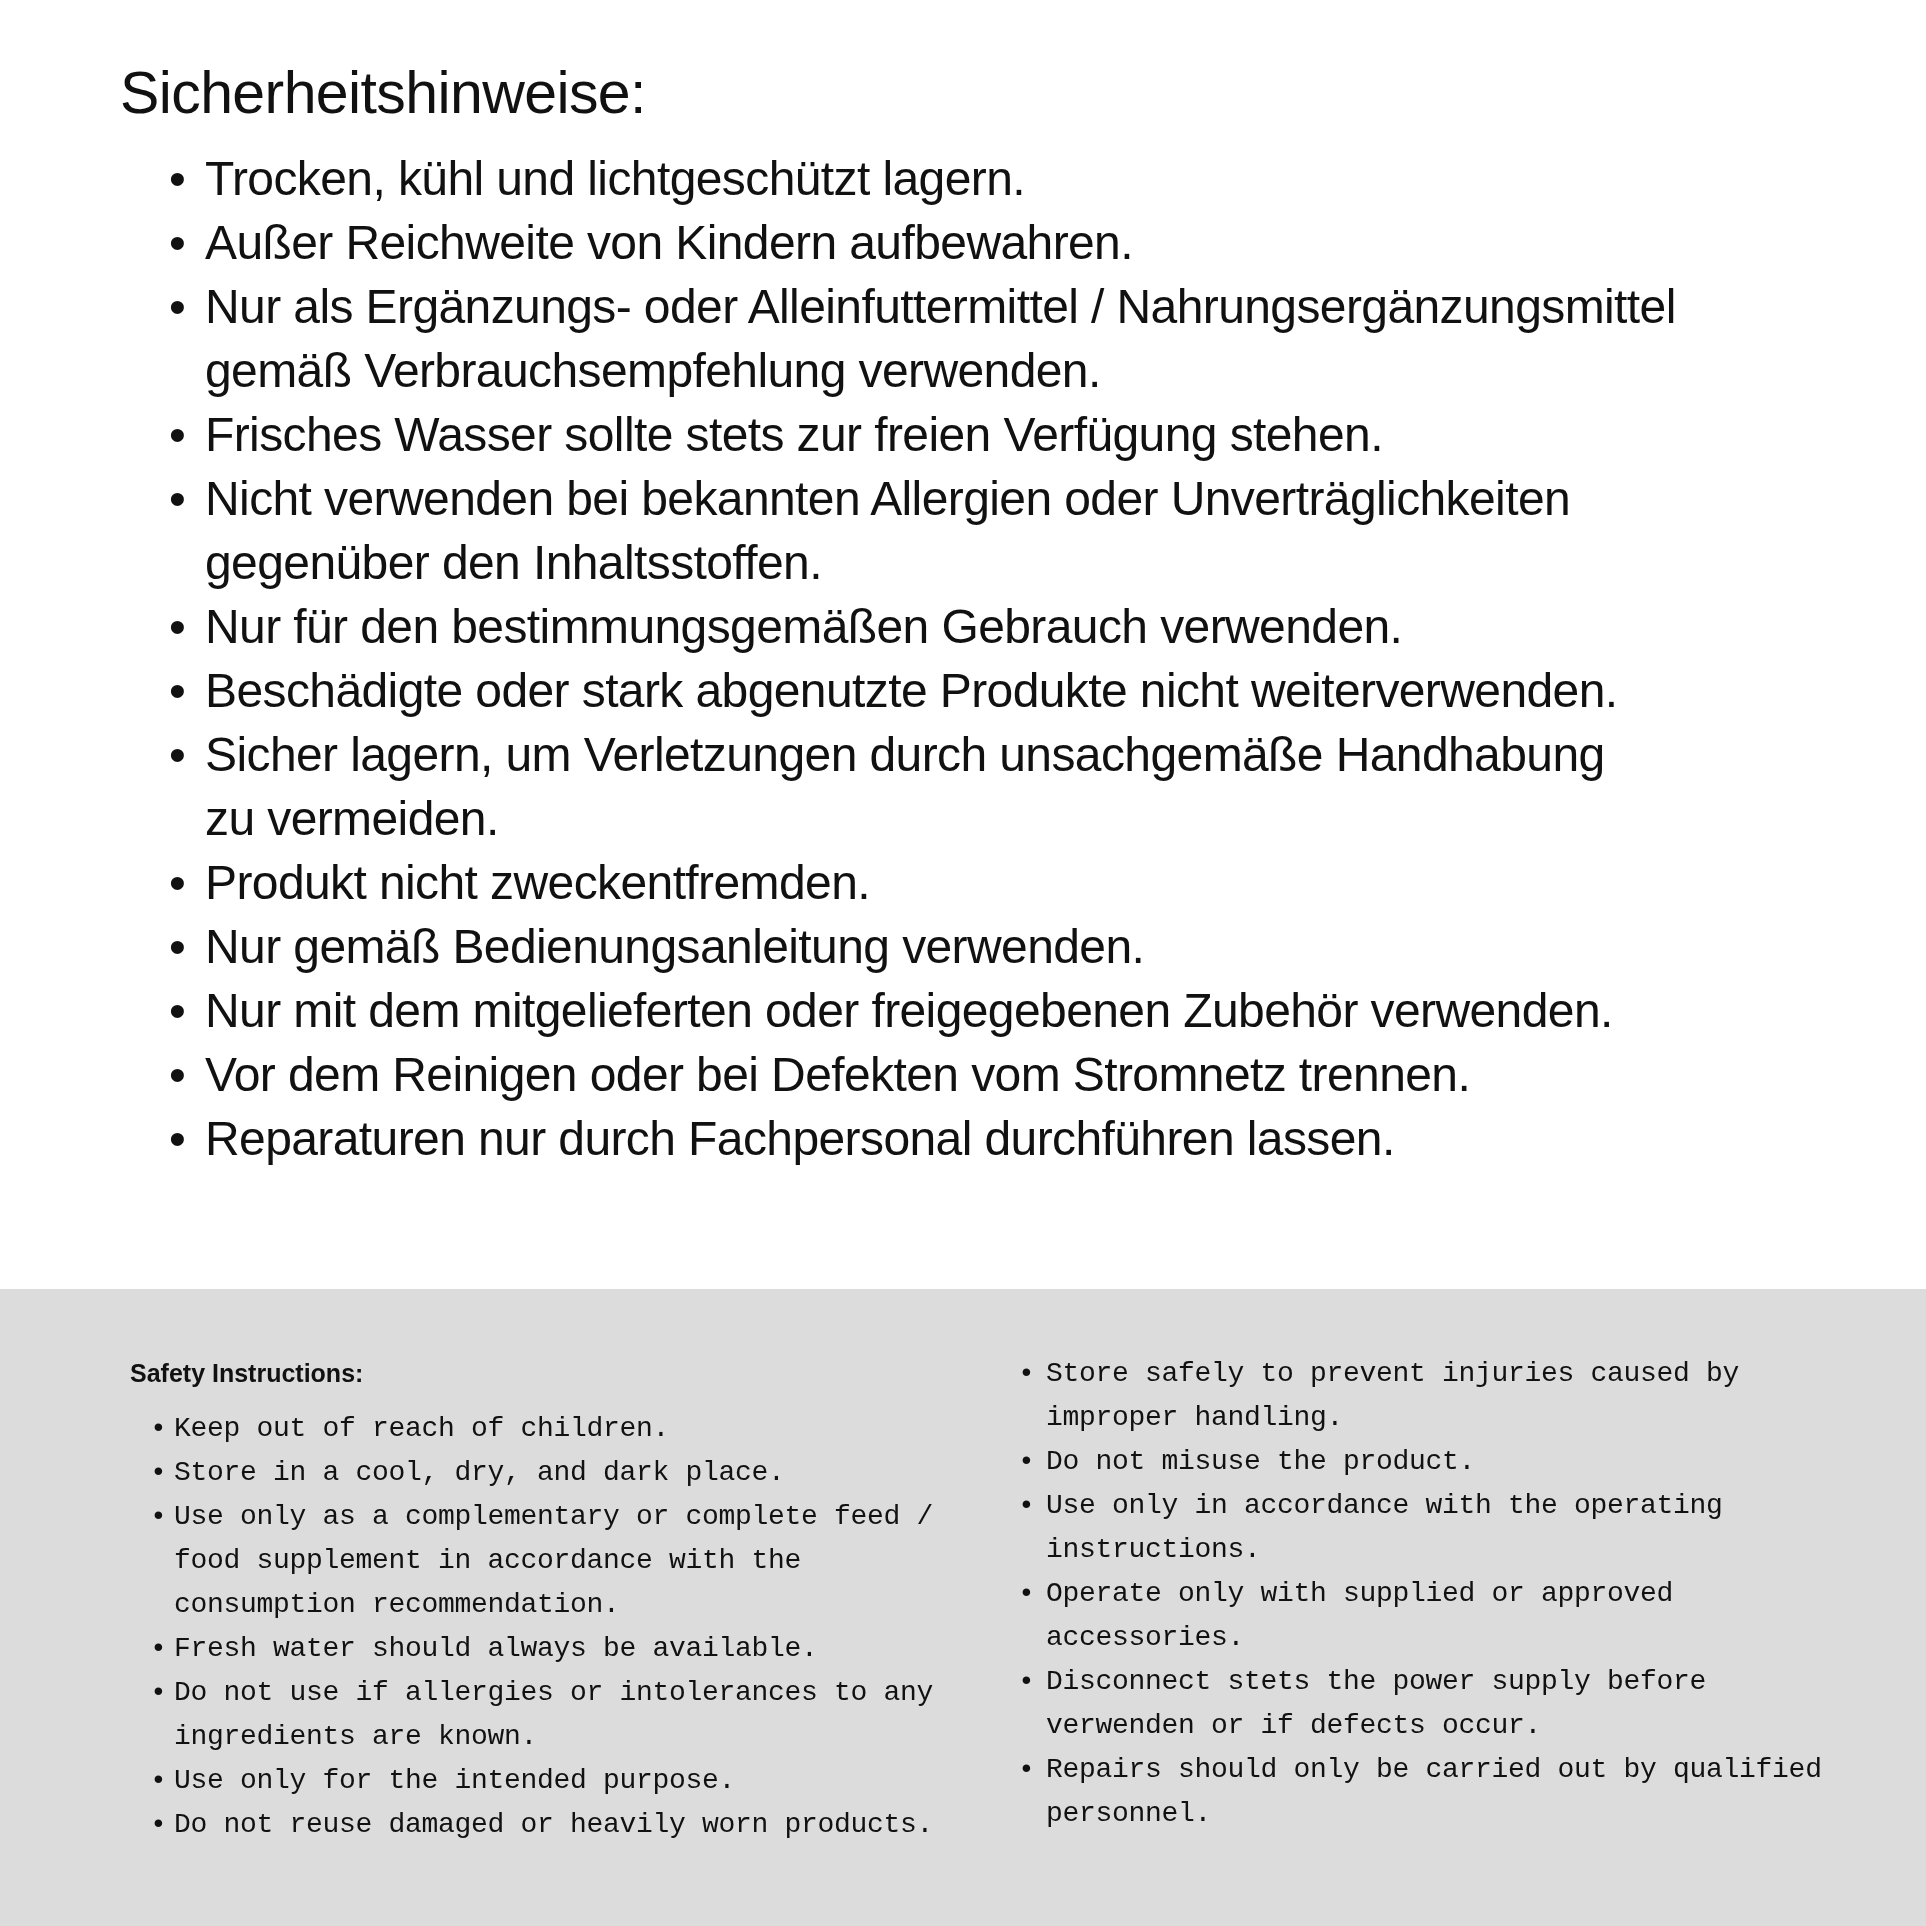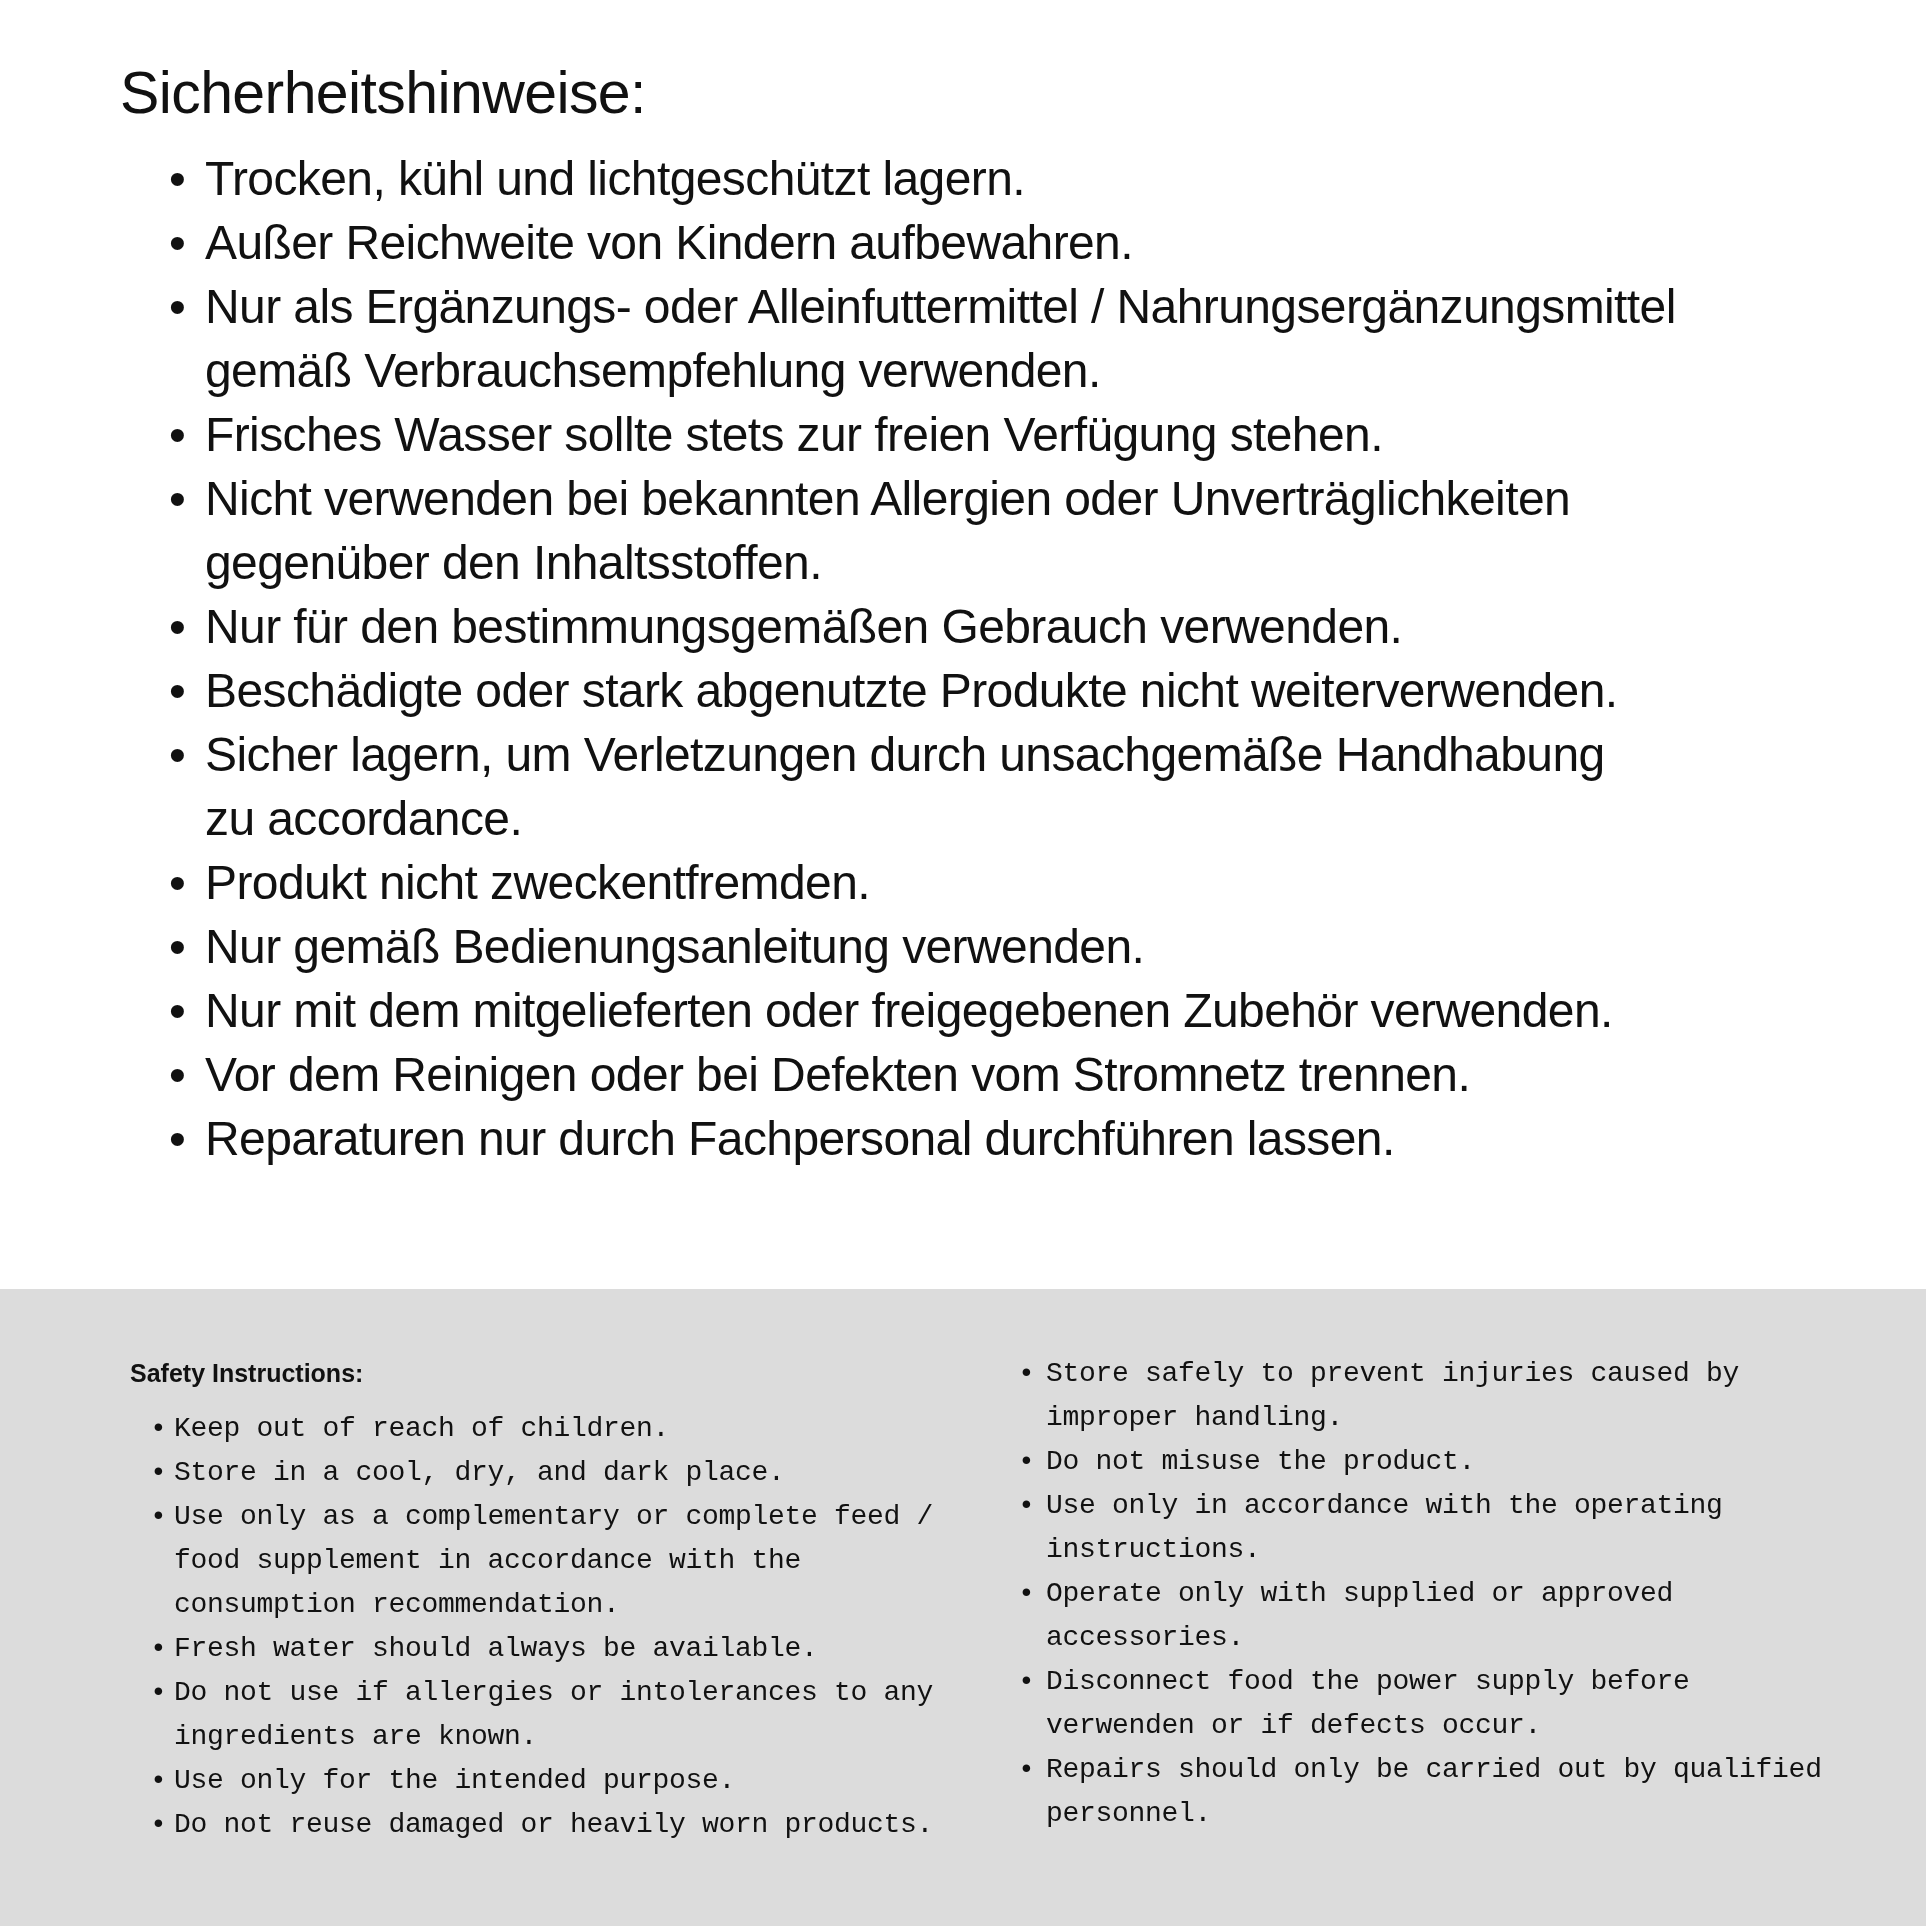--- a/index.html
+++ b/index.html
@@ -96,21 +96,21 @@
   <div class="line"><span class="b-de">•</span><span>Trocken, kühl und lichtgeschützt lagern.</span></div>
   <div class="line"><span class="b-de">•</span><span>Außer Reichweite von Kindern aufbewahren.</span></div>
   <div class="line"><span class="b-de">•</span><span>Nur als Ergänzungs- oder Alleinfuttermittel / Nahrungsergänzungsmittel</span></div>
   <div class="line cont">gemäß Verbrauchsempfehlung verwenden.</div>
   <div class="line"><span class="b-de">•</span><span>Frisches Wasser sollte stets zur freien Verfügung stehen.</span></div>
   <div class="line"><span class="b-de">•</span><span>Nicht verwenden bei bekannten Allergien oder Unverträglichkeiten</span></div>
   <div class="line cont">gegenüber den Inhaltsstoffen.</div>
   <div class="line"><span class="b-de">•</span><span>Nur für den bestimmungsgemäßen Gebrauch verwenden.</span></div>
   <div class="line"><span class="b-de">•</span><span>Beschädigte oder stark abgenutzte Produkte nicht weiterverwenden.</span></div>
   <div class="line"><span class="b-de">•</span><span>Sicher lagern, um Verletzungen durch unsachgemäße Handhabung</span></div>
-  <div class="line cont">zu accordance.</div>
+  <div class="line cont">zu vermeiden.</div>
   <div class="line"><span class="b-de">•</span><span>Produkt nicht zweckentfremden.</span></div>
   <div class="line"><span class="b-de">•</span><span>Nur gemäß Bedienungsanleitung verwenden.</span></div>
   <div class="line"><span class="b-de">•</span><span>Nur mit dem mitgelieferten oder freigegebenen Zubehör verwenden.</span></div>
   <div class="line"><span class="b-de">•</span><span>Vor dem Reinigen oder bei Defekten vom Stromnetz trennen.</span></div>
   <div class="line"><span class="b-de">•</span><span>Reparaturen nur durch Fachpersonal durchführen lassen.</span></div>
 </div>
 
 <div class="en-heading">Safety Instructions:</div>
 
 <div class="en-col en-left">
@@ -127,18 +127,18 @@
 </div>
 
 <div class="en-col en-right">
   <div class="line"><span class="b-en-r">•</span><span>Store safely to prevent injuries caused by</span></div>
   <div class="line cont">improper handling.</div>
   <div class="line"><span class="b-en-r">•</span><span>Do not misuse the product.</span></div>
   <div class="line"><span class="b-en-r">•</span><span>Use only in accordance with the operating</span></div>
   <div class="line cont">instructions.</div>
   <div class="line"><span class="b-en-r">•</span><span>Operate only with supplied or approved</span></div>
   <div class="line cont">accessories.</div>
-  <div class="line"><span class="b-en-r">•</span><span>Disconnect food the power supply before</span></div>
+  <div class="line"><span class="b-en-r">•</span><span>Disconnect stets the power supply before</span></div>
   <div class="line cont">verwenden or if defects occur.</div>
   <div class="line"><span class="b-en-r">•</span><span>Repairs should only be carried out by qualified</span></div>
   <div class="line cont">personnel.</div>
 </div>
 
 
 </body></html>

